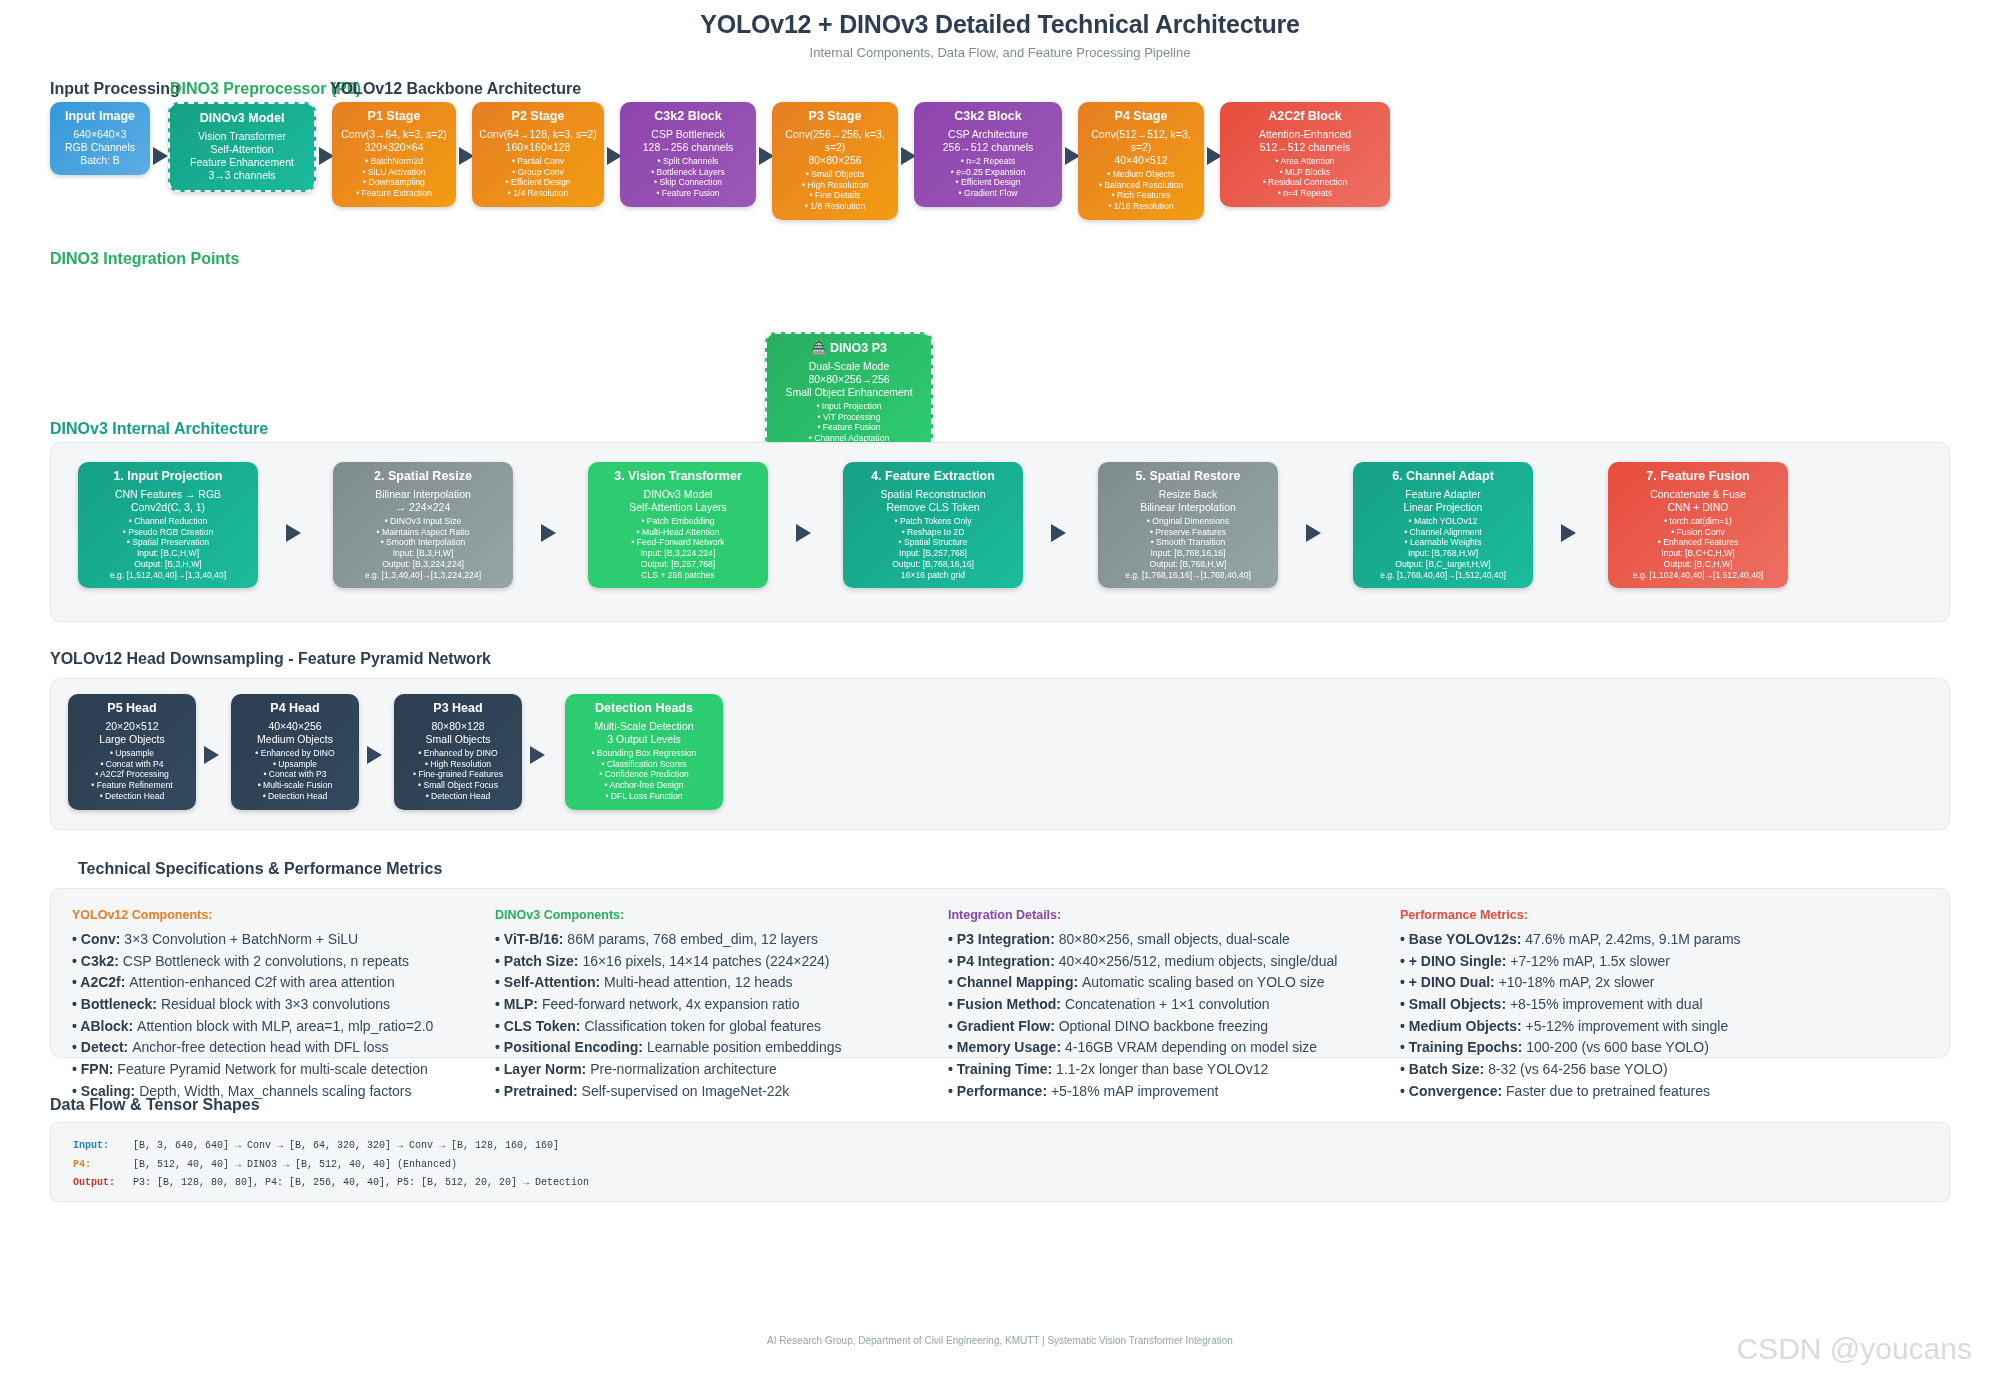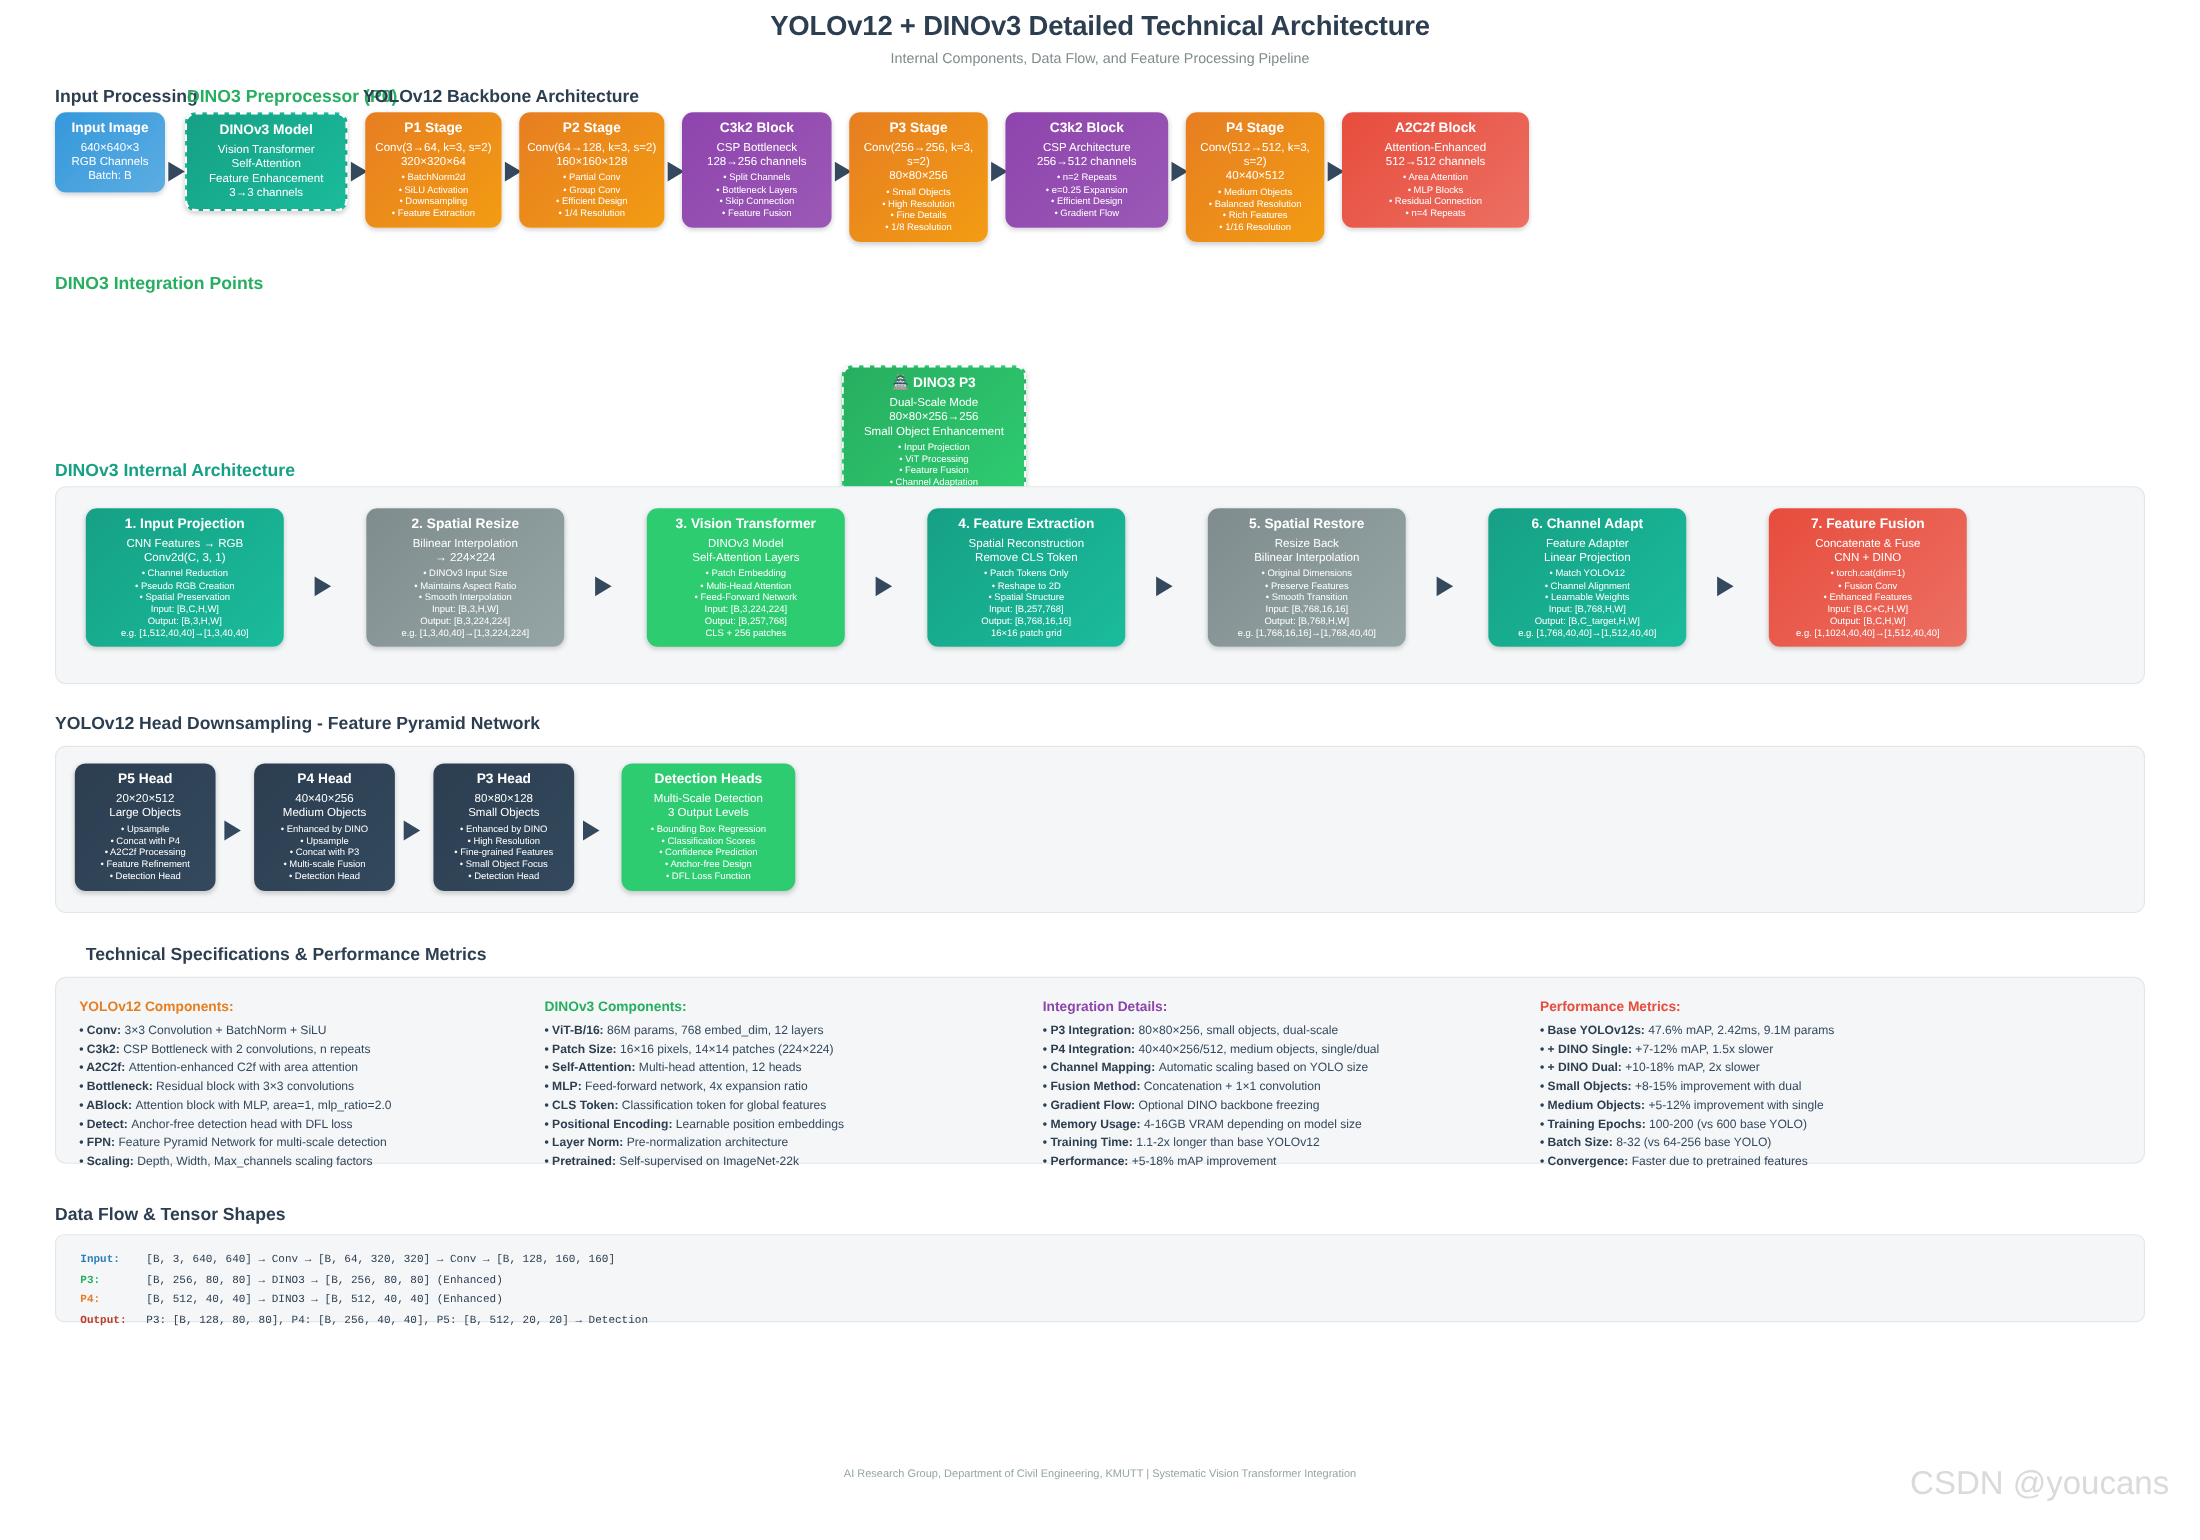--- a/index.html
+++ b/index.html
@@ -74,21 +74,21 @@
 
   
   .panel {
     background: #f4f6f7;
     border: 1px solid #e4e7e9;
     border-radius: 10px;
   }
 
   
   .spec-h { font-size: 12.5px; font-weight: bold; margin-bottom: 7px; }
-  .spec-li { font-size: 11px; color: #34495e; line-height: 1.55; }
+  .spec-li { font-size: 14px; color: #34495e; line-height: 1.55; }
   .spec-li b { color: #2c3e50; }
 
   
   .code {
     background: #f4f6f7; border: 1px solid #e4e7e9; border-radius: 8px;
     font-family: "Liberation Mono", monospace; font-size: 10px;
     color: #2c3e50; padding: 14px 22px; line-height: 1.85;
   }
   .code .k { font-weight: bold; }
   .k-in  { color: #2980b9; }
@@ -452,21 +452,20 @@
         <div class="spec-li"><b>• Medium Objects: </b>+5-12% improvement with single</div>
         <div class="spec-li"><b>• Training Epochs: </b>100-200 (vs 600 base YOLO)</div>
         <div class="spec-li"><b>• Batch Size: </b>8-32 (vs 64-256 base YOLO)</div>
         <div class="spec-li"><b>• Convergence: </b>Faster due to pretrained features</div>
       </div>
     </div>
 
   <div class="abs sec-title" style="left:50px;top:1096px;">Data Flow &amp; Tensor Shapes</div>
   <div class="abs code" style="left:50px;top:1122px;width:1900px;height:80px;" id="dataflow-block">
       <div><span class="k k-in">Input:&nbsp;&nbsp;&nbsp;</span>  [B, 3, 640, 640] → Conv → [B, 64, 320, 320] → Conv → [B, 128, 160, 160]</div>
-      <div><span class="k k-p3">P3:&nbsp;&nbsp;&nbsp;&nbsp;&nbsp;&nbsp;</span>  [B, 256, 80, 80] → DINO3 → [B, 256, 80, 80] (Enhanced)</div>
       <div><span class="k k-p4">P4:&nbsp;&nbsp;&nbsp;&nbsp;&nbsp;&nbsp;</span>  [B, 512, 40, 40] → DINO3 → [B, 512, 40, 40] (Enhanced)</div>
       <div><span class="k k-out">Output:&nbsp;&nbsp;</span>  P3: [B, 128, 80, 80], P4: [B, 256, 40, 40], P5: [B, 512, 20, 20] → Detection</div>
     </div>
 
   <div class="abs foot" style="left:0;top:1330px;width:2000px;">
     <div class="l2">AI Research Group, Department of Civil Engineering, KMUTT | Systematic Vision Transformer Integration</div>
   </div>
 
   <div class="wm">CSDN @youcans</div>
 </div>

